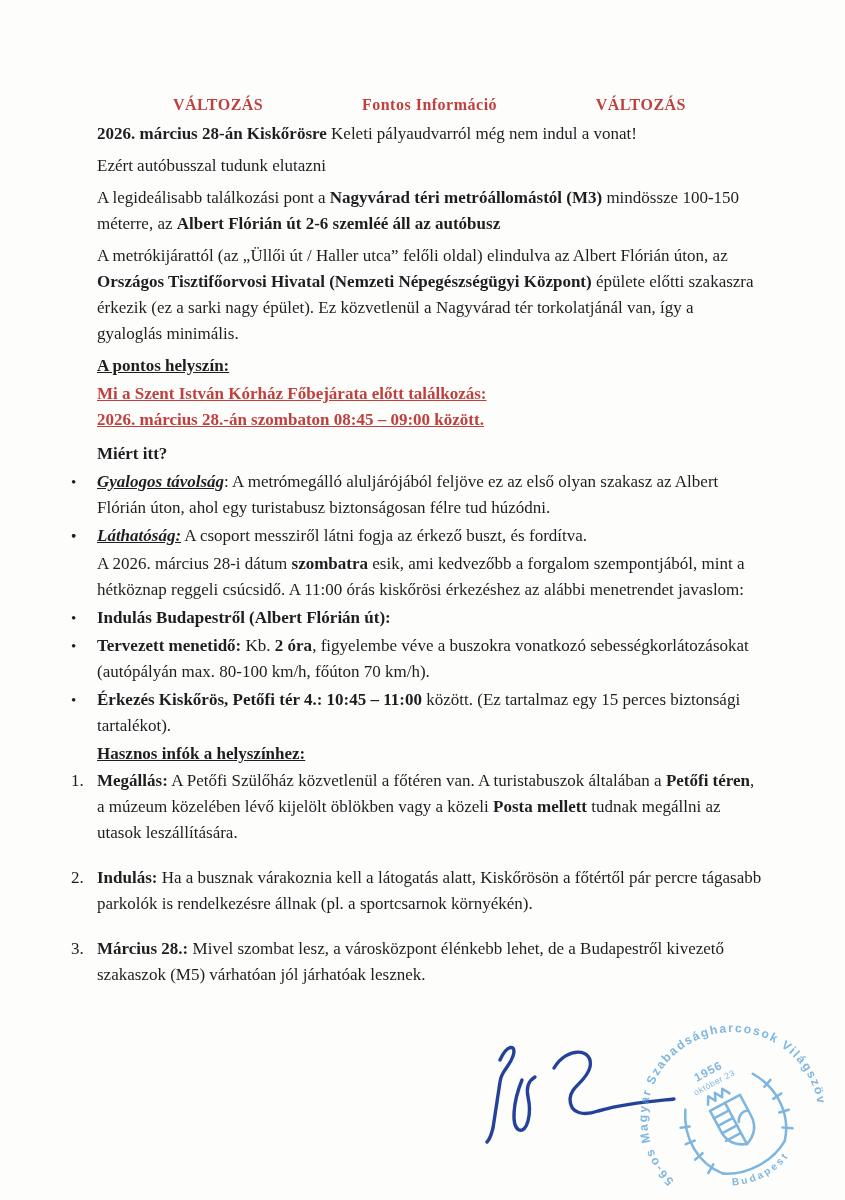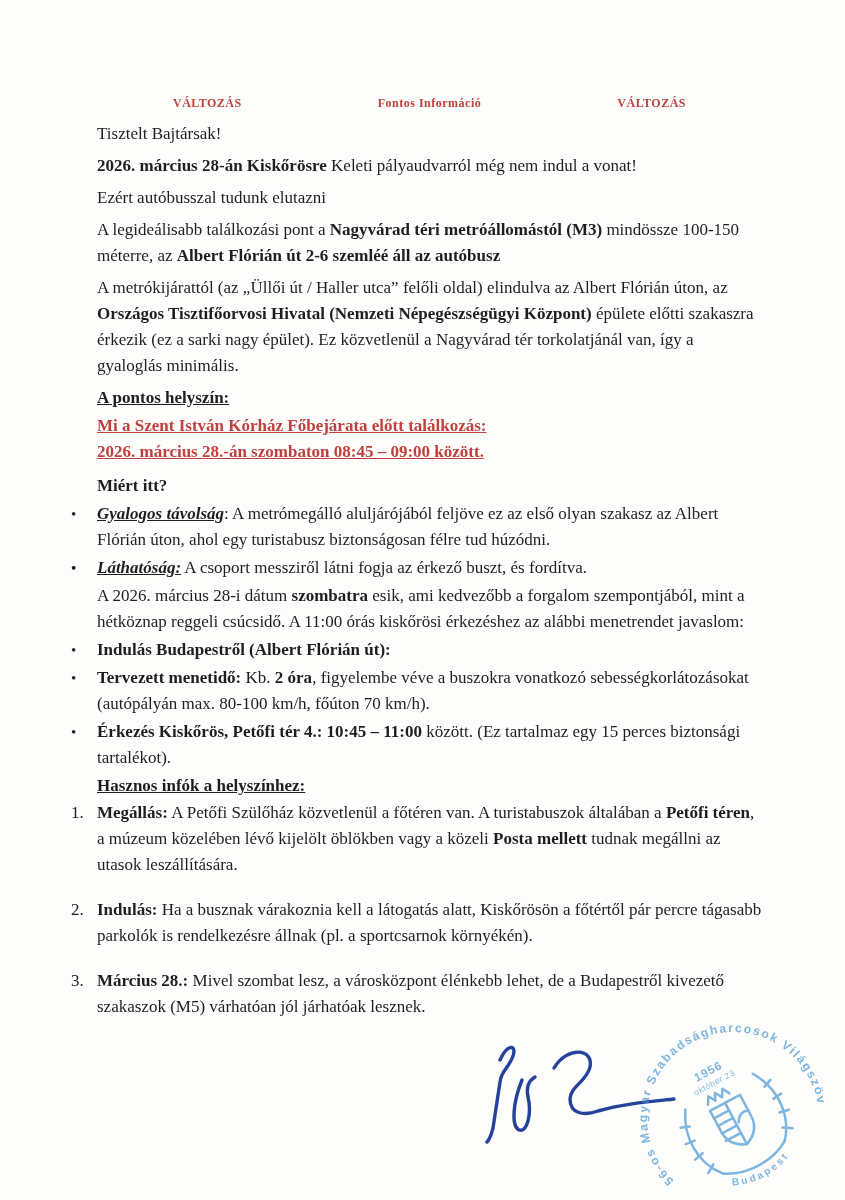--- a/index.html
+++ b/index.html
@@ -13,21 +13,21 @@
   body{width:845px;height:1200px;background:var(--paper);}
   .page{
     position:relative;width:845px;height:1200px;background:var(--paper);
     font-family:"Liberation Serif","DejaVu Serif",serif;color:var(--ink);
     overflow:hidden;
   }
   
   .doc-header{
     position:absolute;top:96px;left:173px;width:513px;
     display:flex;justify-content:space-between;align-items:baseline;
-    font-weight:bold;font-size:12px;color:var(--red);
+    font-weight:bold;font-size:16px;color:var(--red);
     letter-spacing:0.5px;
   }
   
   .doc-body{
     position:absolute;top:121px;left:97px;width:666px;
     font-size:17px;line-height:26px;
   }
   .block{position:relative;margin:0 0 6px 0;}
   .block.heading{margin-bottom:1px;}
   .block.heading2{margin-bottom:2px;}
@@ -63,21 +63,20 @@
 
 <div class="page">
 
   <div class="doc-header">
     <span>VÁLTOZÁS</span>
     <span>Fontos Információ</span>
     <span>VÁLTOZÁS</span>
   </div>
 
   <div class="doc-body">
-      <div class="block p"><span>Tisztelt Bajtársak!</span></div>
       <div class="block p"><span class="b ">2026. március 28-án Kiskőrösre</span><span> Keleti pályaudvarról még nem indul a vonat!</span></div>
       <div class="block p"><span>Ezért autóbusszal tudunk elutazni</span></div>
       <div class="block p"><span>A legideálisabb találkozási pont a </span><span class="b ">Nagyvárad téri metróállomástól (M3)</span><span> mindössze 100-150 méterre, az </span><span class="b ">Albert Flórián út 2-6 szemléé áll az autóbusz</span></div>
       <div class="block p"><span>A metrókijárattól (az „Üllői út / Haller utca” felőli oldal) elindulva az Albert Flórián úton, az </span><span class="b ">Országos Tisztifőorvosi Hivatal (Nemzeti Népegészségügyi Központ)</span><span> épülete előtti szakaszra érkezik (ez a sarki nagy épület). Ez közvetlenül a Nagyvárad tér torkolatjánál van, így a gyaloglás minimális.</span></div>
       <div class="block heading"><span class="b u ">A pontos helyszín:</span></div>
       <div class="block center-red">
         <div class="red-line"><span class="b u red">Mi a Szent István Kórház Főbejárata előtt találkozás:</span></div>
         <div class="red-line"><span class="b u red">2026. március 28.-án szombaton 08:45 – 09:00 között.</span></div>
       </div>
       <div class="block heading2"><span class="b ">Miért itt?</span></div>

